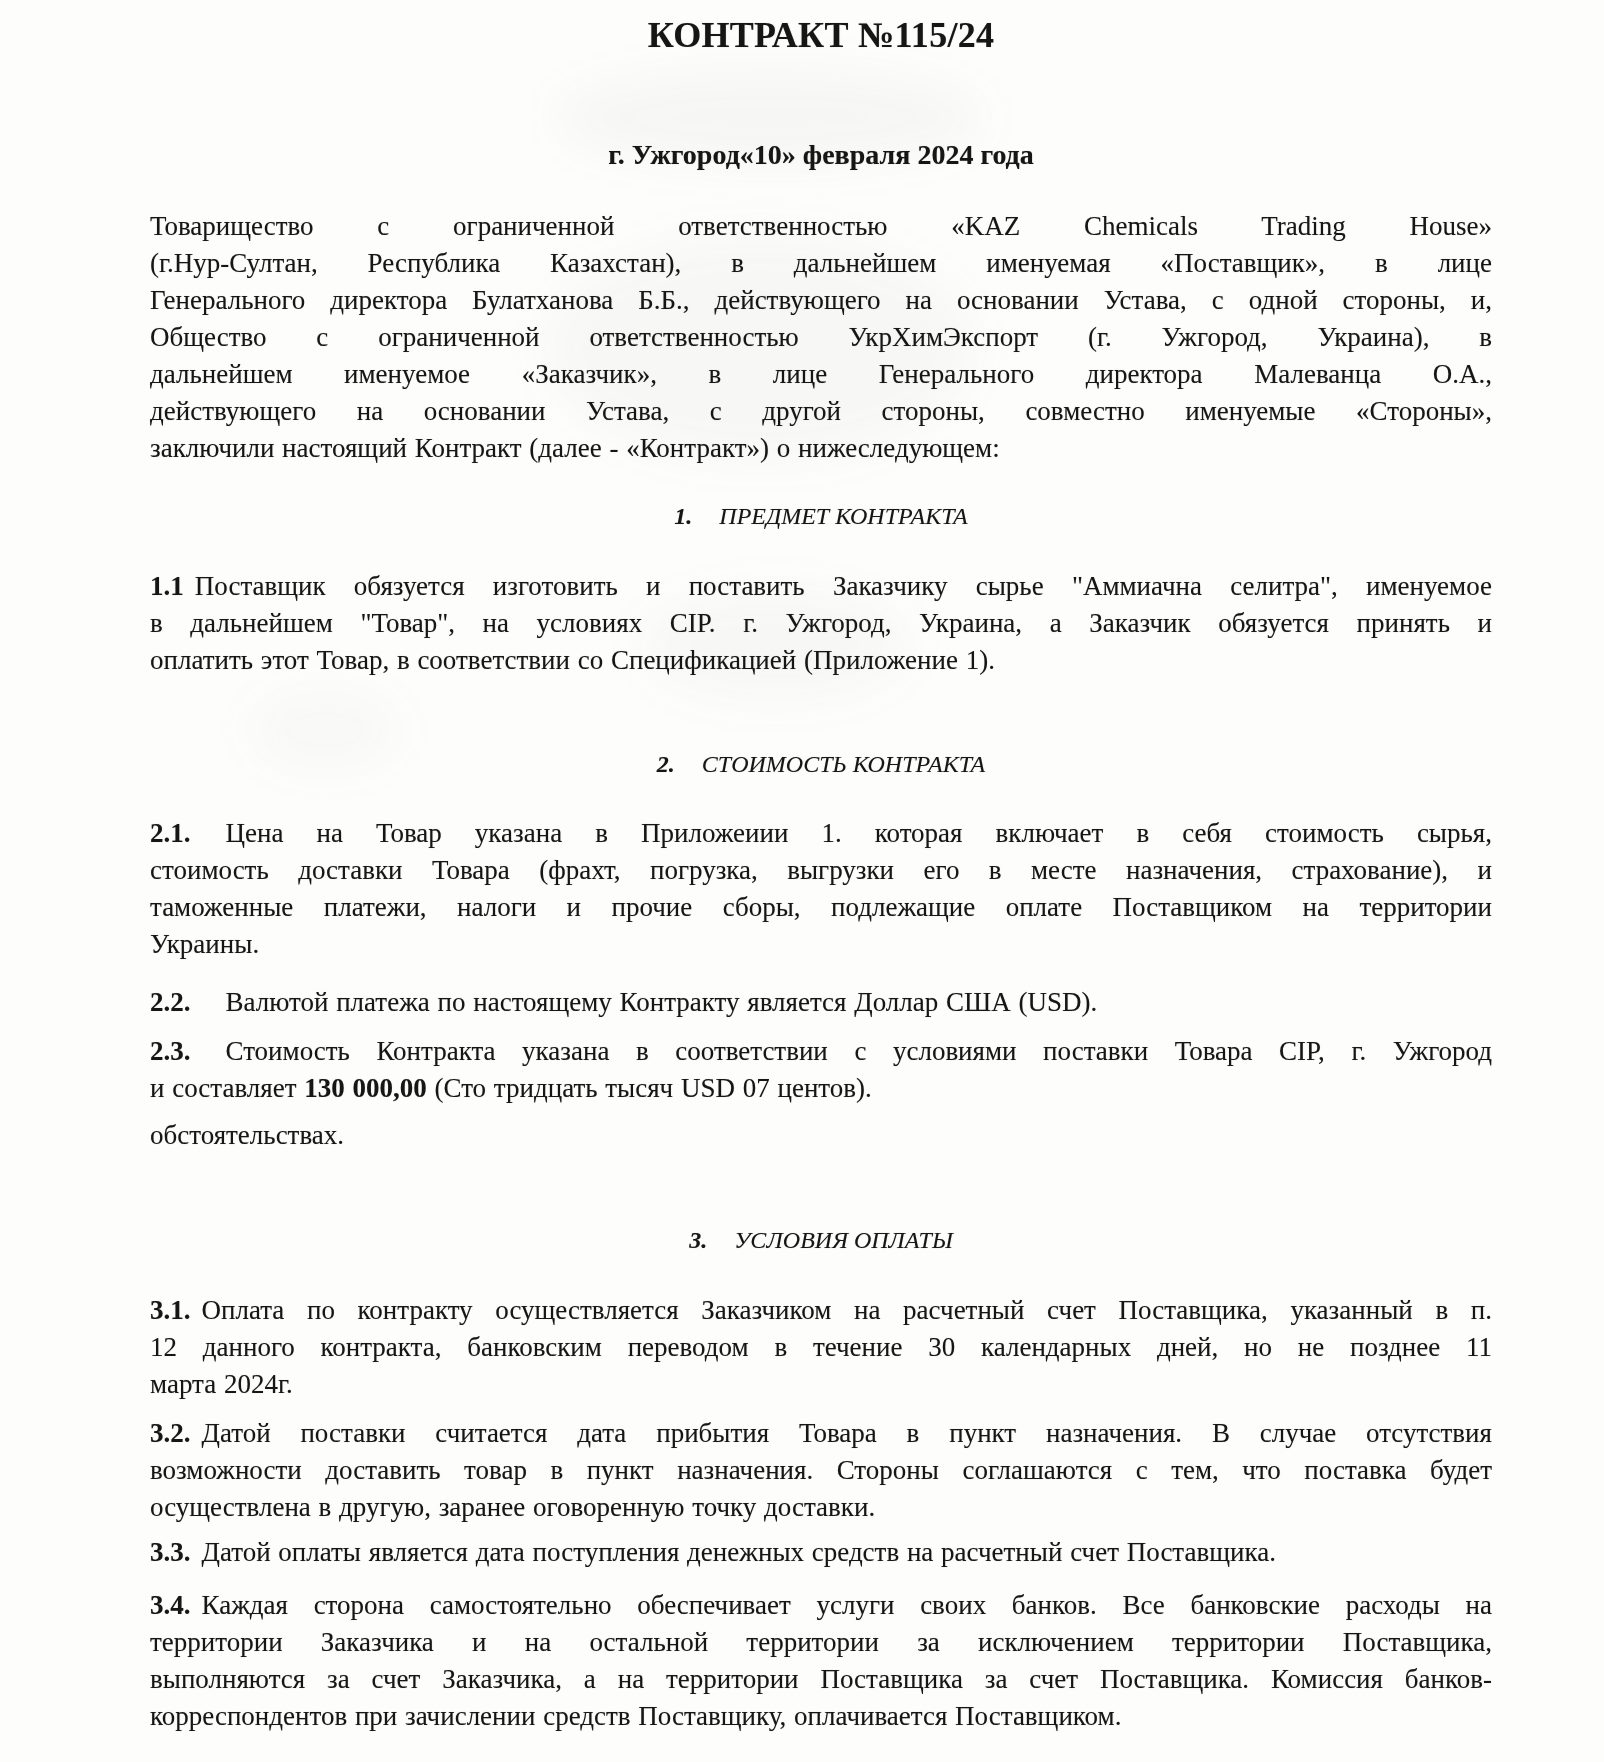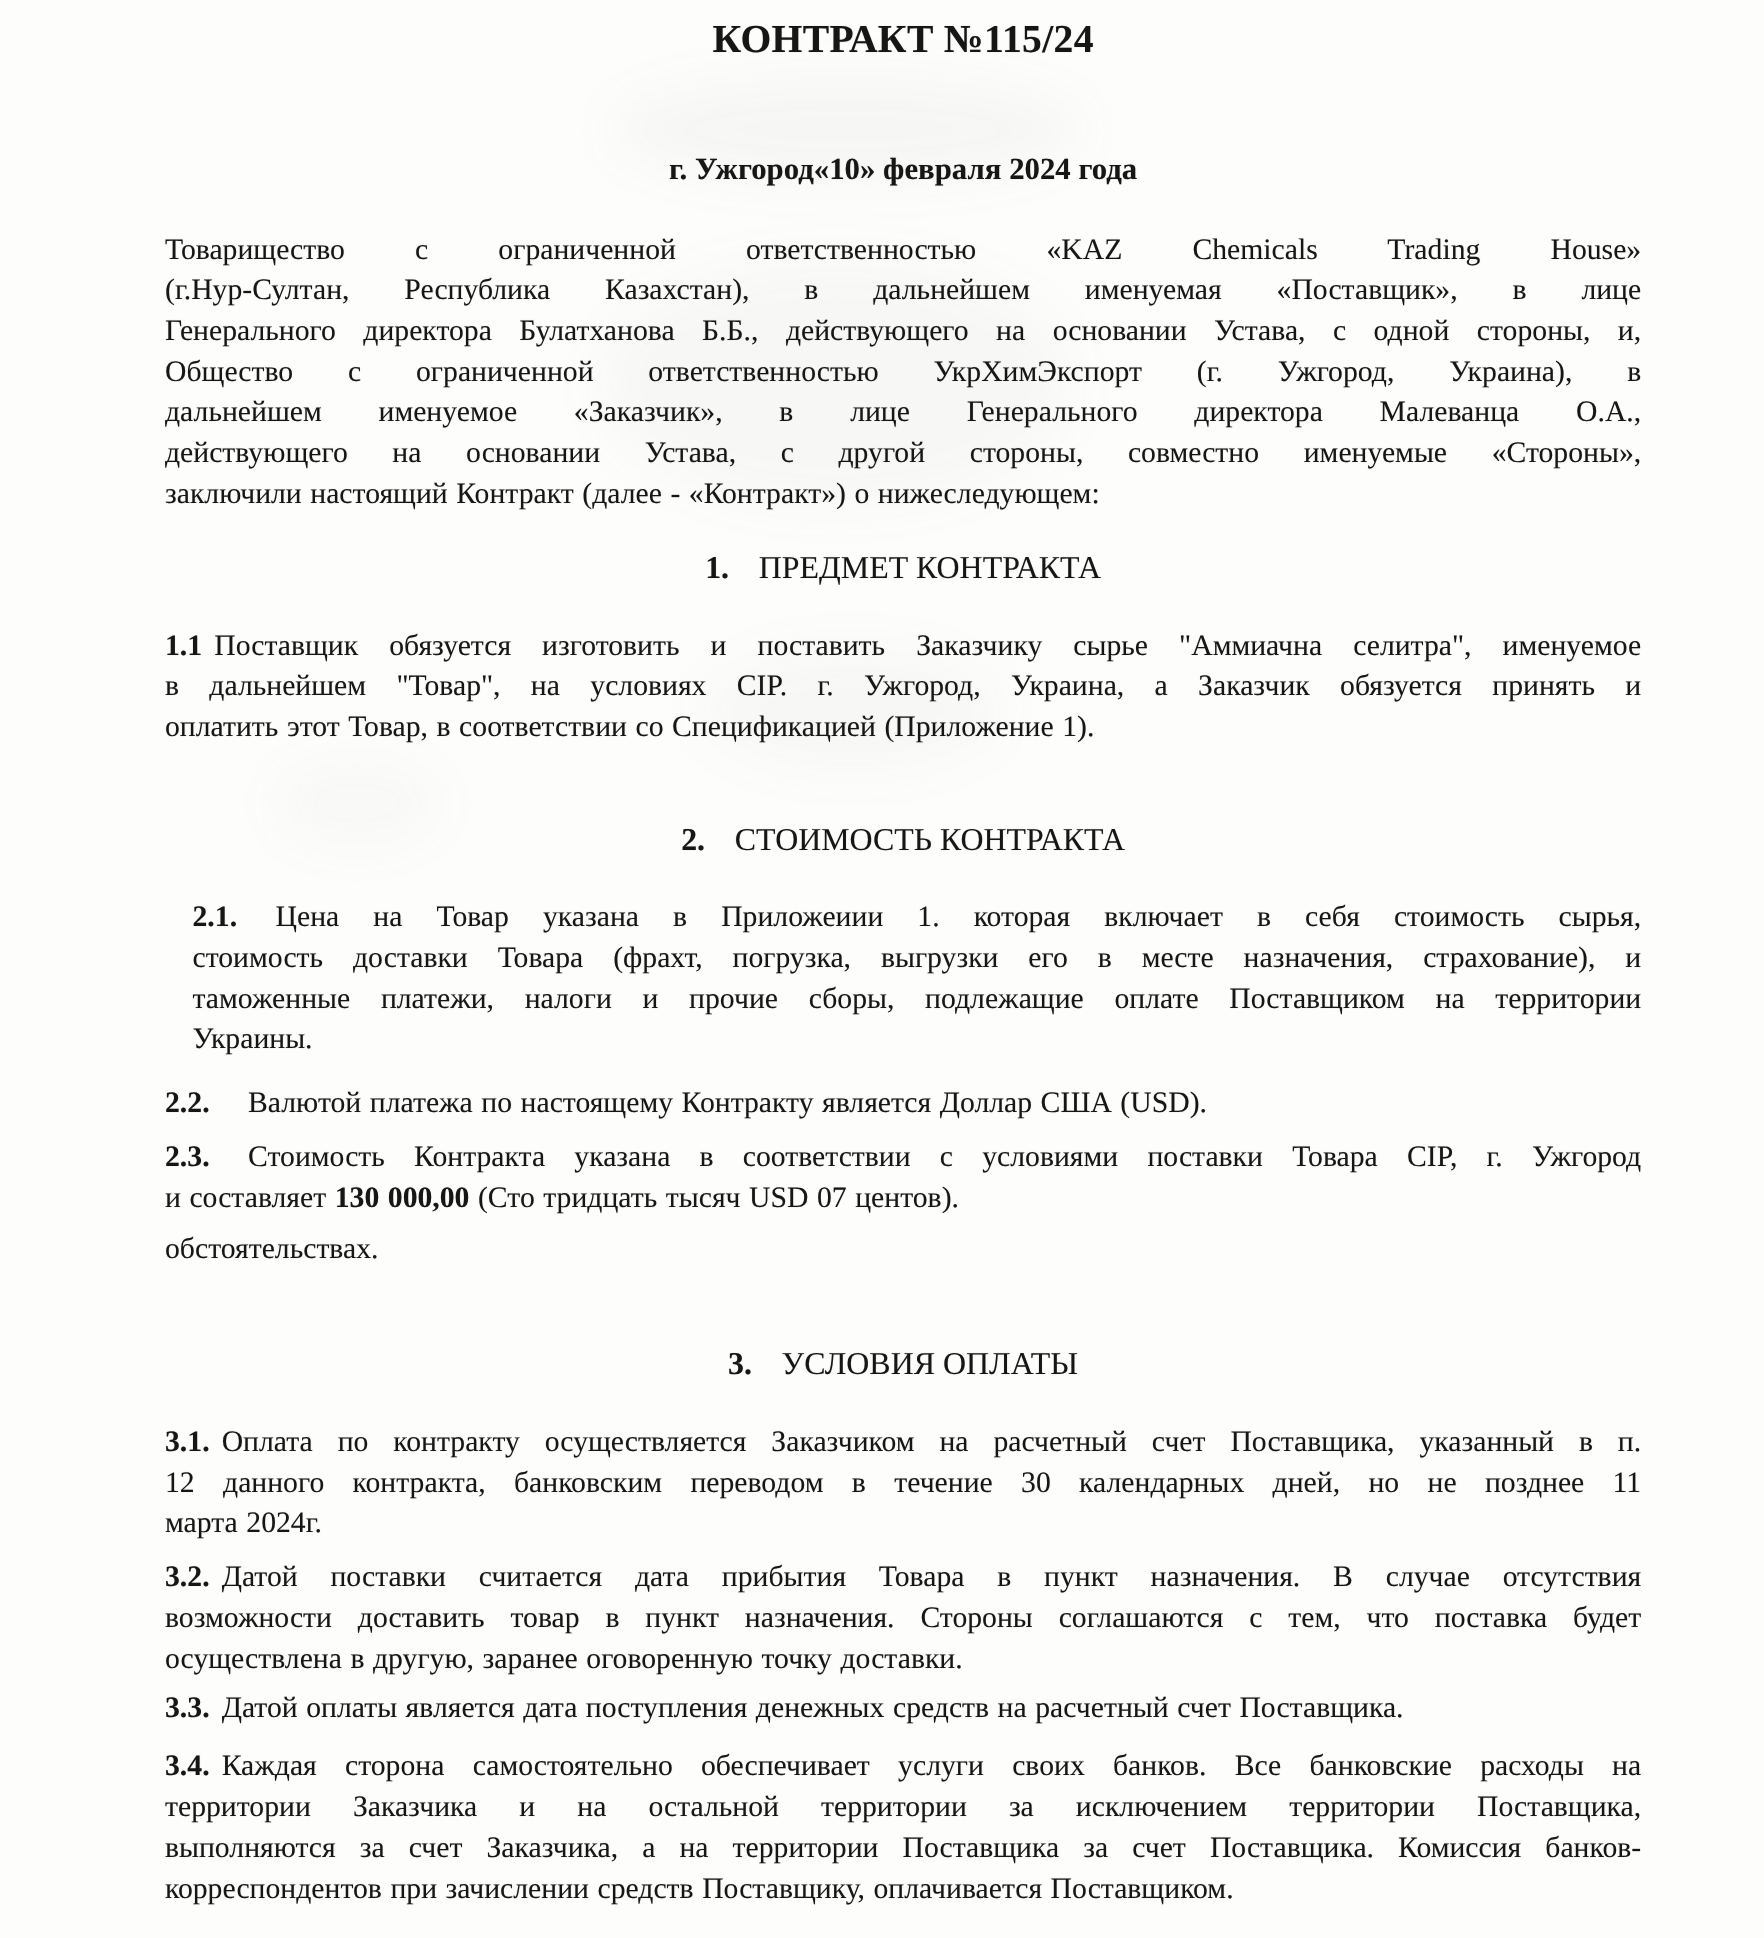--- a/index.html
+++ b/index.html
@@ -51,29 +51,30 @@
     text-align-last: left;
   }
   .num {
     font-weight: bold;
   }
   .gap-sm { margin-right: 11px; }
   .gap-md { margin-right: 35px; }
   .b { font-weight: bold; }
   .sec-head {
     text-align: center;
-    font-size: 29px;
+    font-size: 24px;
     line-height: 37px;
     text-shadow: 0 0 1px rgba(0,0,0,0.28);
+    font-style: italic;
   }
   .sec-head .num { margin-right: 27px; }
   .mt-h1   { margin-top: 31px; }
   .mt-c11  { margin-top: 33px; }
   .mt-h2   { margin-top: 67px; }
-  .mt-c21  { margin-top: 32px; margin-left: 25px; }
+  .mt-c21  { margin-top: 32px; }
   .mt-c22  { margin-top: 21px; }
   .mt-c23  { margin-top: 12px; font-family: Liberation Serif, serif; }
   .mt-c24  { margin-top: 10px; }
   .mt-h3   { margin-top: 68px; }
   .mt-c31  { margin-top: 33px; }
   .mt-c32  { margin-top: 12px; }
   .mt-c33  { margin-top: 8px; }
   .mt-c34  { margin-top: 16px; }
   
   .blob {

